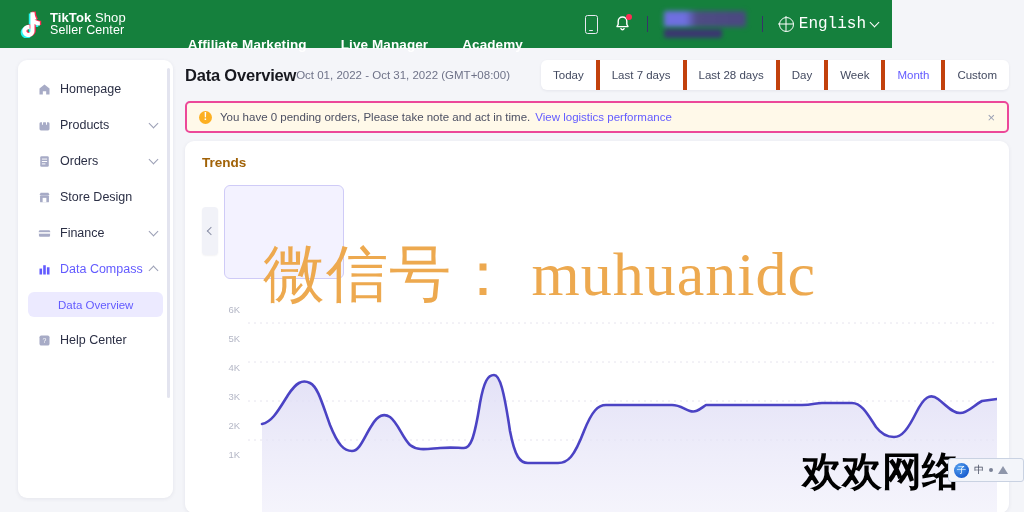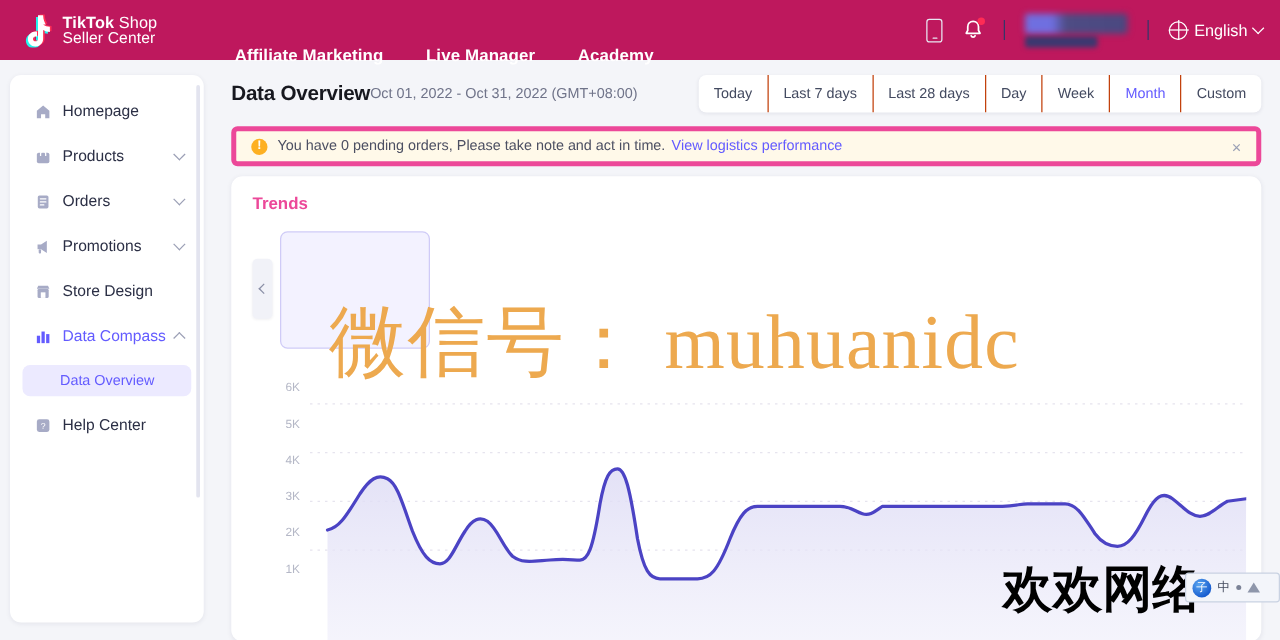--- a/index.html
+++ b/index.html
@@ -6,22 +6,22 @@
   body{
     width:1024px;height:512px;overflow:hidden;
     background:#f4f5f9;
     font-family:"Liberation Sans",sans-serif;
     -webkit-font-smoothing:antialiased;
   }
   .app{position:relative;width:1024px;height:512px;overflow:hidden;}
 
   
   .topnav{
-    position:absolute;left:0;top:0;width:1024px;height:48px;
-    background:#be185d;
+    position:absolute;left:0;top:0;width:892px;height:48px;
+    background:#15803d;
     display:flex;align-items:center;
     box-sizing:border-box;padding:0 14px 0 18px;
     z-index:30;
   }
   .brand{display:flex;align-items:center;gap:7px;}
   .tt-note{position:relative;width:25px;height:27px;flex:0 0 auto;}
   .tt-note svg{display:block;}
   .brand-text{line-height:1.05;}
   .brand-l1,.brand-l2{display:block;color:#ffffff;font-size:13px;letter-spacing:.1px;}
   .brand-l1 b{font-weight:700;}
@@ -46,32 +46,32 @@
   .divider-v{width:1px;height:16px;background:#363469;}
   .userblur{
     width:82px;height:16px;border-radius:2px;cursor:pointer;
     background:linear-gradient(90deg,#6f6fe0 0%,#6f6fe0 26%,#4e4c84 40%,#4a4880 100%);
     filter:blur(2.4px);
   }
   .userblur2{
     width:58px;height:9px;border-radius:2px;margin-top:2px;
     background:#3a3870;filter:blur(2px);
   }
-  .lang{display:flex;align-items:center;gap:5px;color:#fff;font-size:13px;cursor:pointer;}
+  .lang{display:flex;align-items:center;gap:5px;color:#fff;font-size:16px;cursor:pointer;font-family:Liberation Mono, monospace;}
   .globe{width:13px;height:13px;border:1.3px solid #fff;border-radius:50%;position:relative;}
   .globe:before{content:"";position:absolute;left:50%;top:-1.3px;bottom:-1.3px;width:0;
     transform:translateX(-50%);border-left:1.3px solid #fff;}
   .globe:after{content:"";position:absolute;top:50%;left:-1.3px;right:-1.3px;height:0;
     transform:translateY(-50%);border-top:1.3px solid #fff;}
   .chev{width:6px;height:6px;border-right:1.4px solid currentColor;border-bottom:1.4px solid currentColor;
     transform:rotate(45deg);margin-top:-3px;}
 
   
   .sidebar{
-    position:absolute;left:8px;top:60px;width:155px;height:438px;
+    position:absolute;left:18px;top:60px;width:155px;height:438px;
     background:#ffffff;border-radius:9px;
     box-shadow:0 1px 4px rgba(30,32,70,.07);
     z-index:20;overflow:hidden;
   }
   .side-scroll{position:absolute;right:3px;top:8px;width:3px;height:330px;border-radius:2px;
     background:#e3e4ef;}
   .side-list{padding:16px 0 0 0;}
   .side-item{
     position:relative;display:flex;align-items:center;
     height:26px;margin:0 10px 10px 10px;padding:0 6px 0 10px;
@@ -95,43 +95,43 @@
   .main{position:absolute;left:185px;top:55px;width:824px;z-index:10;}
   .page-head{display:flex;align-items:center;height:40px;}
   .page-title{font-size:16.5px;font-weight:700;color:#17181f;letter-spacing:-.2px;}
   .daterange{font-size:11.5px;color:#6f7389;white-space:nowrap;}
   .seg{
     margin-left:auto;display:flex;background:#fff;border-radius:6px;overflow:hidden;
     box-shadow:0 1px 3px rgba(30,32,70,.07);height:30px;
   }
   .seg-i{
     display:flex;align-items:center;padding:0 12px;font-size:11.5px;color:#434a60;
-    border-left:1px solid #c2410c;cursor:pointer;white-space:nowrap;
+    border-left:4px solid #c2410c;cursor:pointer;white-space:nowrap;
   }
   .seg-i:first-child{border-left:none;}
   .seg-i.active{color:#635bff;}
 
   .alert{
-    margin-top:6px;height:32px;background:#fff9e9;border:4px solid #ec4899;border-radius:5px;
+    margin-top:6px;height:32px;background:#fff9e9;border:2px solid #ec4899;border-radius:5px;
     display:flex;align-items:center;padding:0 12px;box-sizing:border-box;
   }
   .warn{width:13px;height:13px;border-radius:50%;background:#fdb022;flex:0 0 auto;
     position:relative;margin-right:8px;}
   .warn:after{content:"!";position:absolute;left:0;right:0;top:-1px;text-align:center;
     color:#fff;font-size:10px;font-weight:700;line-height:14px;}
   .alert-txt{font-size:11.5px;color:#4c4f62;}
   .alert-link{font-size:11.5px;color:#635bff;margin-left:5px;cursor:pointer;}
   .alert-x{margin-left:auto;color:#9aa0b4;font-size:13px;cursor:pointer;line-height:1;}
 
   .panel{
     margin-top:8px;background:#fff;border-radius:9px;
     box-shadow:0 1px 4px rgba(30,32,70,.07);
     height:372px;position:relative;overflow:hidden;
   }
-  .panel-title{position:absolute;left:17px;top:14px;font-size:13.5px;font-weight:700;color:#ec4899;}
+  .panel-title{position:absolute;left:17px;top:14px;font-size:13.5px;font-weight:700;color:#a16207;}
 
   .cards-row{position:absolute;left:17px;top:44px;right:12px;height:92px;}
   .scroll-arrow{
     position:absolute;left:0;top:22px;width:16px;height:48px;border-radius:4px;
     background:#f1f2f8;display:flex;align-items:center;justify-content:center;cursor:pointer;
     box-shadow:0 1px 2px rgba(30,32,70,.06);
   }
   .scroll-arrow i{width:5px;height:5px;border-left:1.3px solid #8a8fa6;border-bottom:1.3px solid #8a8fa6;
     transform:rotate(45deg);margin-left:2px;display:block;}
   .metric-card{
@@ -241,38 +241,38 @@
       <div class="side-item">
         <svg class="ic" viewBox="0 0 14 14">
             <rect x="2.4" y="1.4" width="9.2" height="11.2" rx="1.4" fill="#a7abc6"></rect>
             <path d="M4.6 4.4h4.8M4.6 7h4.8M4.6 9.6h3" stroke="#fff" stroke-width="1.05" stroke-linecap="round"></path>
           </svg>
         <span class="side-lbl">Orders</span>
         <span class="side-caret"></span>
       </div>
 
 
-      <div class="side-item">
-        <svg class="ic" viewBox="0 0 14 14">
-            <path d="M2.2 5h3l5-3.2v10.4L5.2 9h-3z" fill="#a7abc6"></path>
-            <rect x="3.2" y="9" width="2" height="3.6" rx=".8" fill="#a7abc6"></rect>
-          </svg>
-        <span class="side-lbl">Promotions</span>
-        <span class="side-caret"></span>
-      </div>
 
       <div class="side-item">
         <svg class="ic" viewBox="0 0 14 14">
             <path d="M1.6 4.2 2.8 1.8h8.4l1.2 2.4z" fill="#a7abc6"></path>
             <rect x="2.2" y="4.6" width="9.6" height="7.6" rx="1" fill="#a7abc6"></rect>
             <rect x="5" y="7.4" width="4" height="4.8" fill="#fff"></rect>
           </svg>
         <span class="side-lbl">Store Design</span>
       </div>
 
+      <div class="side-item">
+        <svg class="ic" viewBox="0 0 14 14">
+            <rect x="1" y="3.4" width="12" height="7.2" rx="1.2" fill="#a7abc6"></rect>
+            <rect x="1" y="5.6" width="12" height="1.6" fill="#fff"></rect>
+          </svg>
+        <span class="side-lbl">Finance</span>
+        <span class="side-caret"></span>
+      </div>
 
 
       <div class="side-item active">
         <svg class="ic" viewBox="0 0 14 14">
             <rect x="1.6" y="6" width="2.8" height="6.4" fill="#635bff"></rect>
             <rect x="5.6" y="2.4" width="2.8" height="10" fill="#635bff"></rect>
             <rect x="9.6" y="4.6" width="2.8" height="7.8" fill="#635bff"></rect>
           </svg>
         <span class="side-lbl">Data Compass</span>
         <span class="side-caret up"></span>

